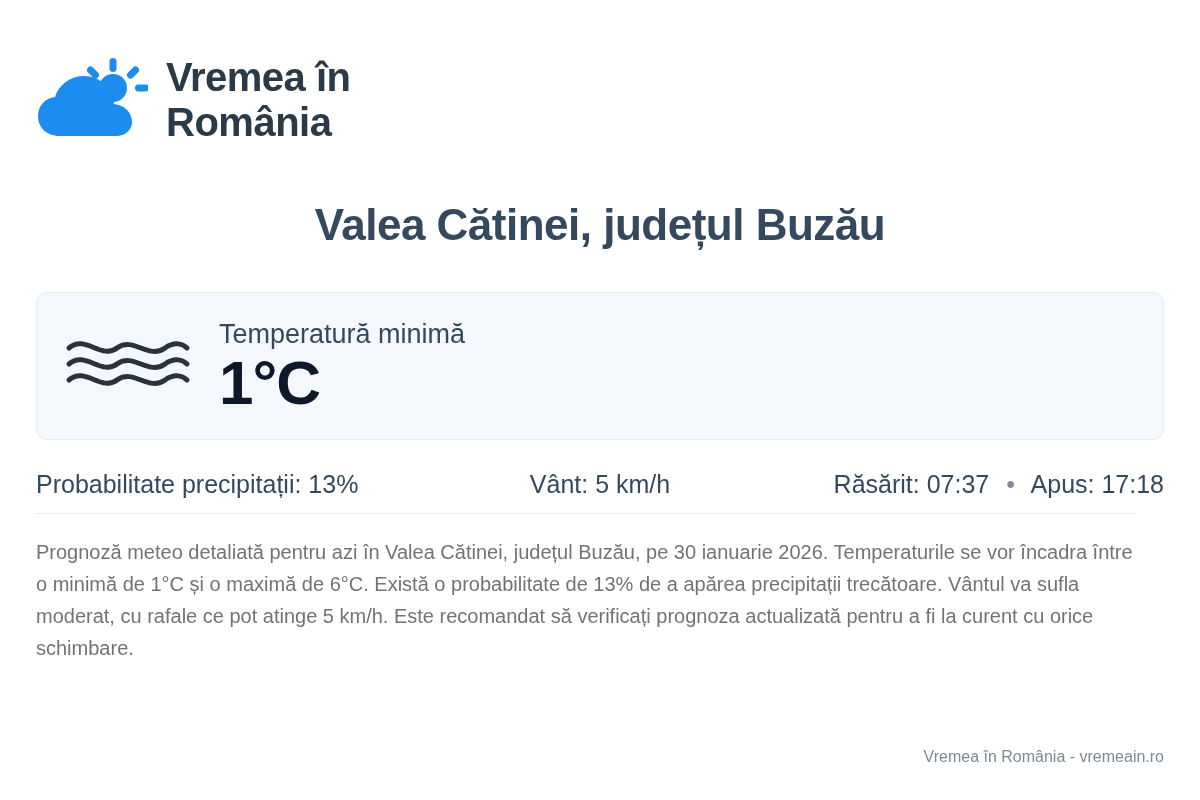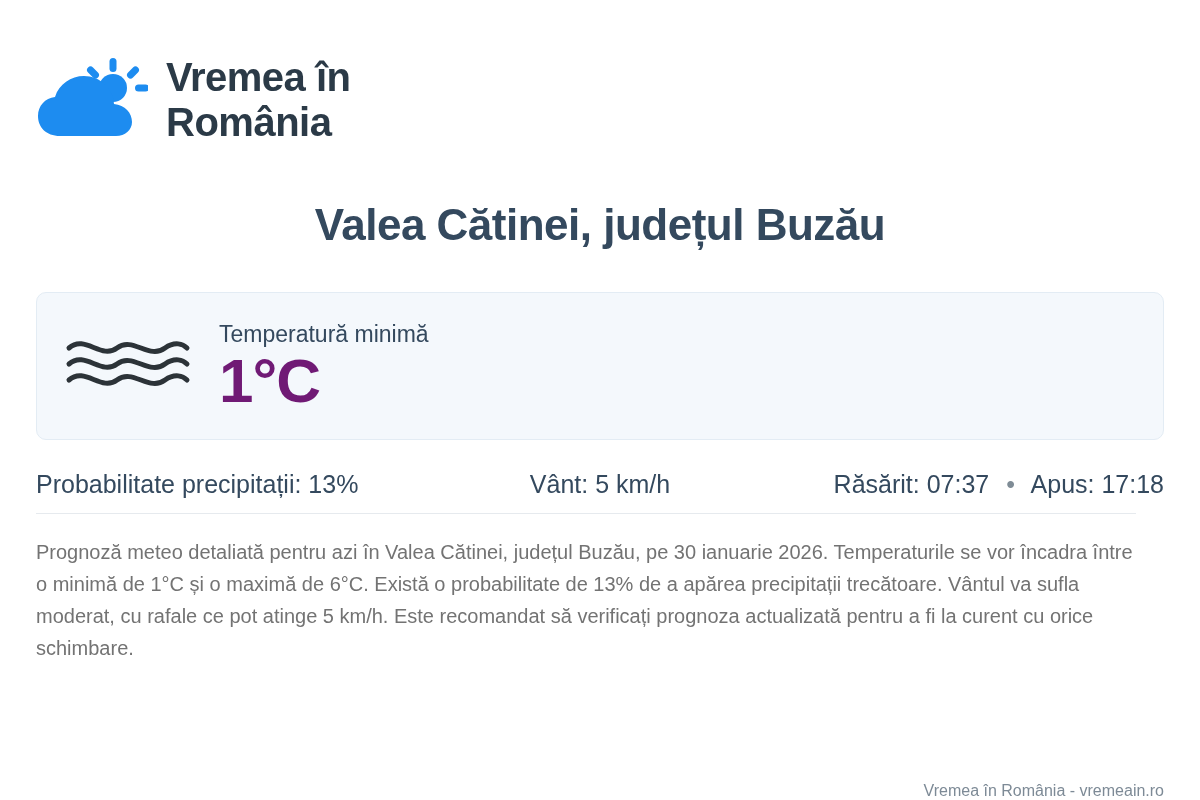--- a/index.html
+++ b/index.html
@@ -66,29 +66,29 @@
     border-radius: 10px;
     height: 148px;
     display: flex;
     align-items: center;
     padding: 0 26px;
     gap: 26px;
   }
   .card-icon { width: 130px; height: 72px; flex: 0 0 auto; }
   .card-texts { display: flex; flex-direction: column; justify-content: center; }
   .card-label {
-    font-size: 23px;
+    font-size: 27px;
     color: #34495e;
     font-weight: 400;
     margin-bottom: 2px;
   }
   .card-value {
     font-size: 62px;
     font-weight: 700;
-    color: #701a75;
+    color: #0f172a;
     line-height: 1.0;
     letter-spacing: -1px;
   }
   .card.right .card-texts { align-items: flex-start; }
 
   
   .stats {
     margin-top: 30px;
     display: flex;
     align-items: center;
@@ -108,21 +108,21 @@
     font-size: 20px;
     line-height: 1.6;
     color: #737373;
     max-width: 1100px;
   }
 
   
   .footer {
     position: absolute;
     right: 36px;
-    bottom: 0;
+    bottom: 34px;
     font-size: 16px;
     color: #7d8a96;
   }
 </style>
 </head>
 <body>
 
 <div class="page">
 
   <div class="brand">

